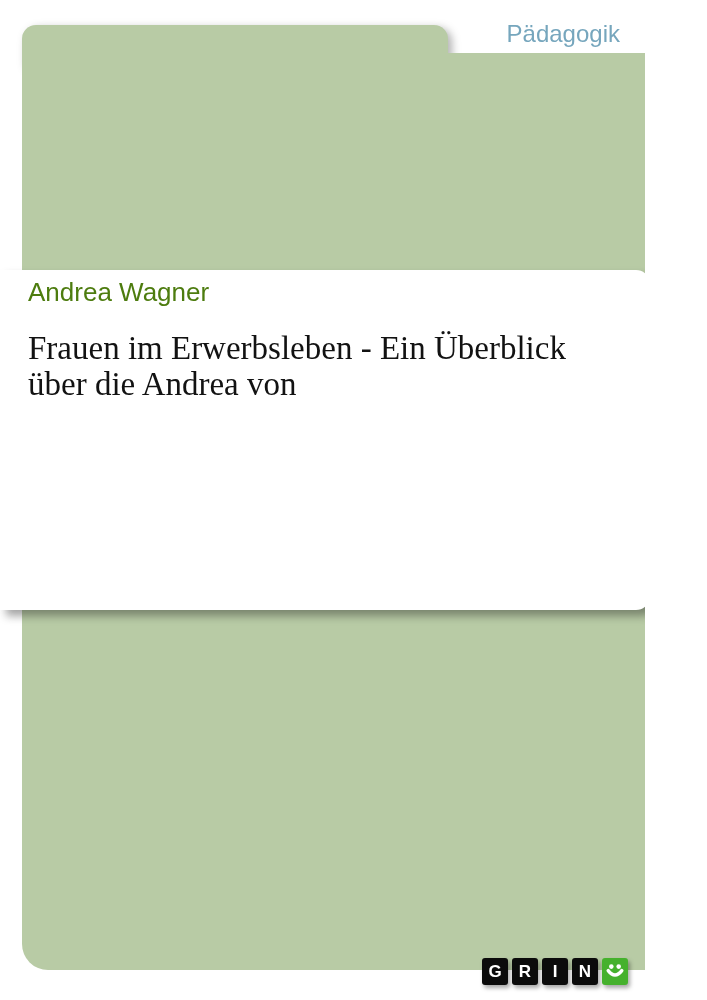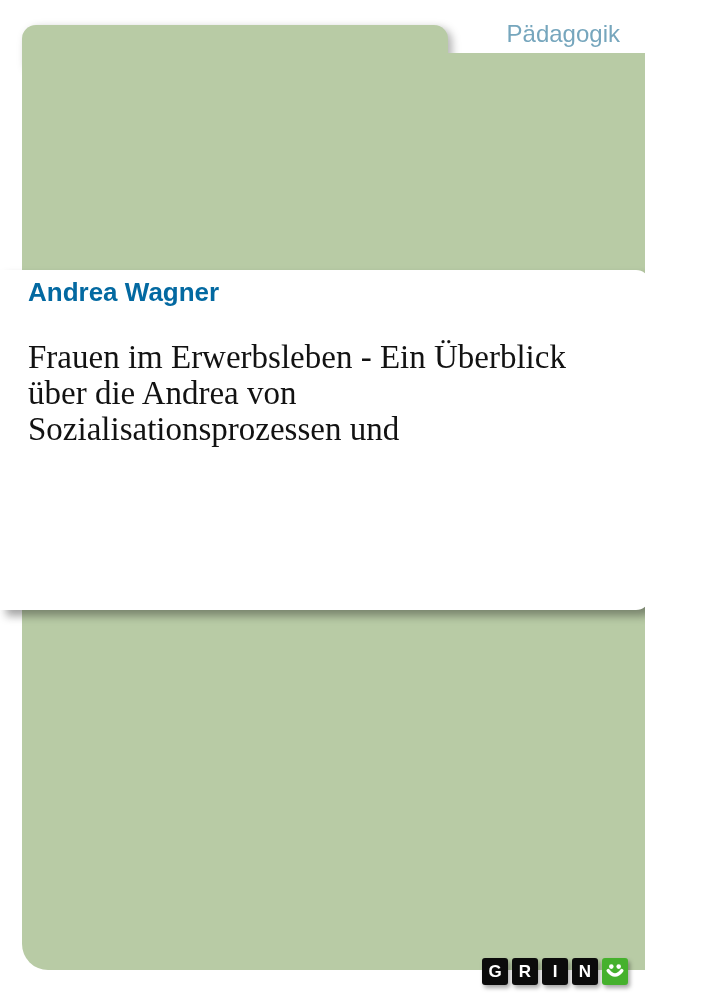--- a/index.html
+++ b/index.html
@@ -57,30 +57,30 @@
     height: 340px;
     background: #ffffff;
     border-radius: 0 14px 14px 0;
     box-shadow: 6px 6px 9px rgba(30,30,30,0.40);
     z-index: 3;
   }
   .author {
     position: absolute;
     left: 28px;
     top: 276px;
-    font-weight: bold;
+    font-weight: normal;
     font-size: 26px;
     line-height: 32px;
-    color: #0369a1;
+    color: #4d7c0f;
     z-index: 4;
   }
   .title {
     position: absolute;
     left: 28px;
-    top: 339px;
+    top: 330px;
     font-family: "Liberation Serif", serif;
     font-size: 33px;
     line-height: 36px;
     color: #121212;
     white-space: nowrap;
     z-index: 4;
   }
   
   .doctype {
     position: absolute;
@@ -131,21 +131,20 @@
 
   <div class="category">Pädagogik</div>
 
   <div class="card"></div>
 
   <div class="author">Andrea Wagner</div>
 
   <div class="title">
     <div>Frauen im Erwerbsleben - Ein Überblick</div>
     <div>über die Andrea von</div>
-    <div>Sozialisationsprozessen und</div>
   </div>
 
 
   <div class="logo">
     <div class="sq">G</div>
     <div class="sq">R</div>
     <div class="sq">I</div>
     <div class="sq">N</div>
     <div class="sq smiley">
       <svg width="26" height="27" viewBox="0 0 26 27" xmlns="http://www.w3.org/2000/svg">

